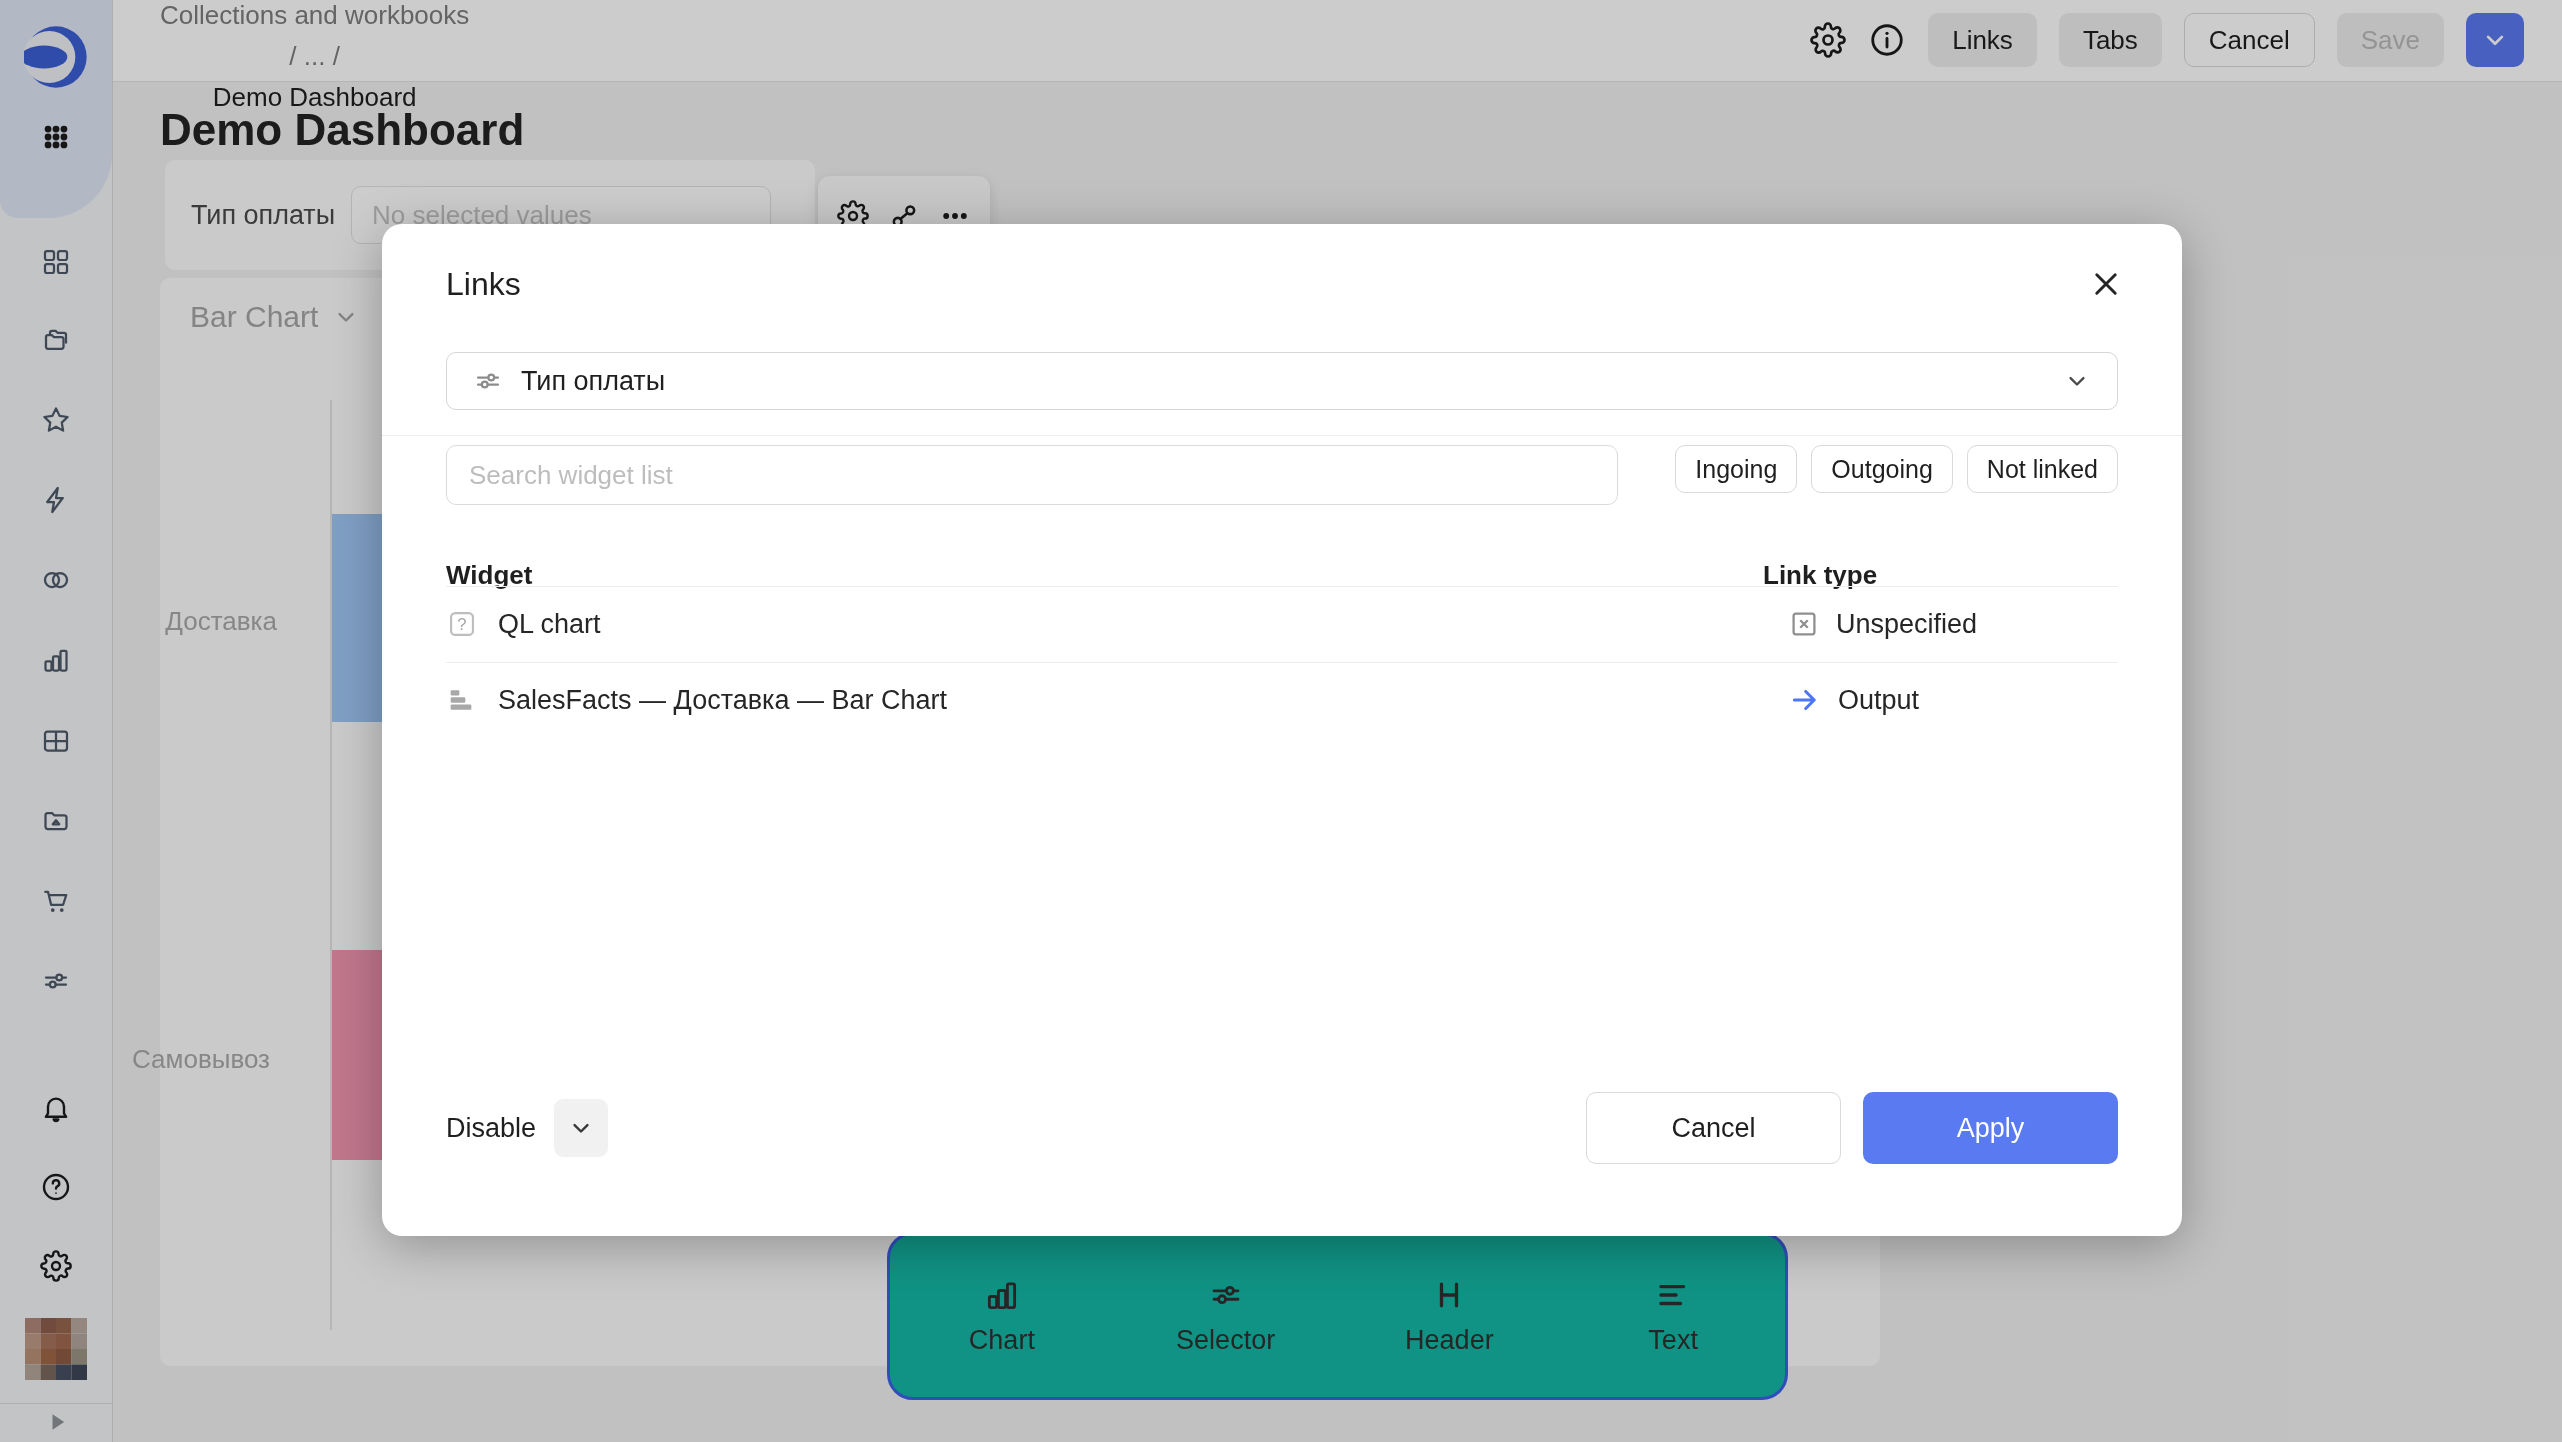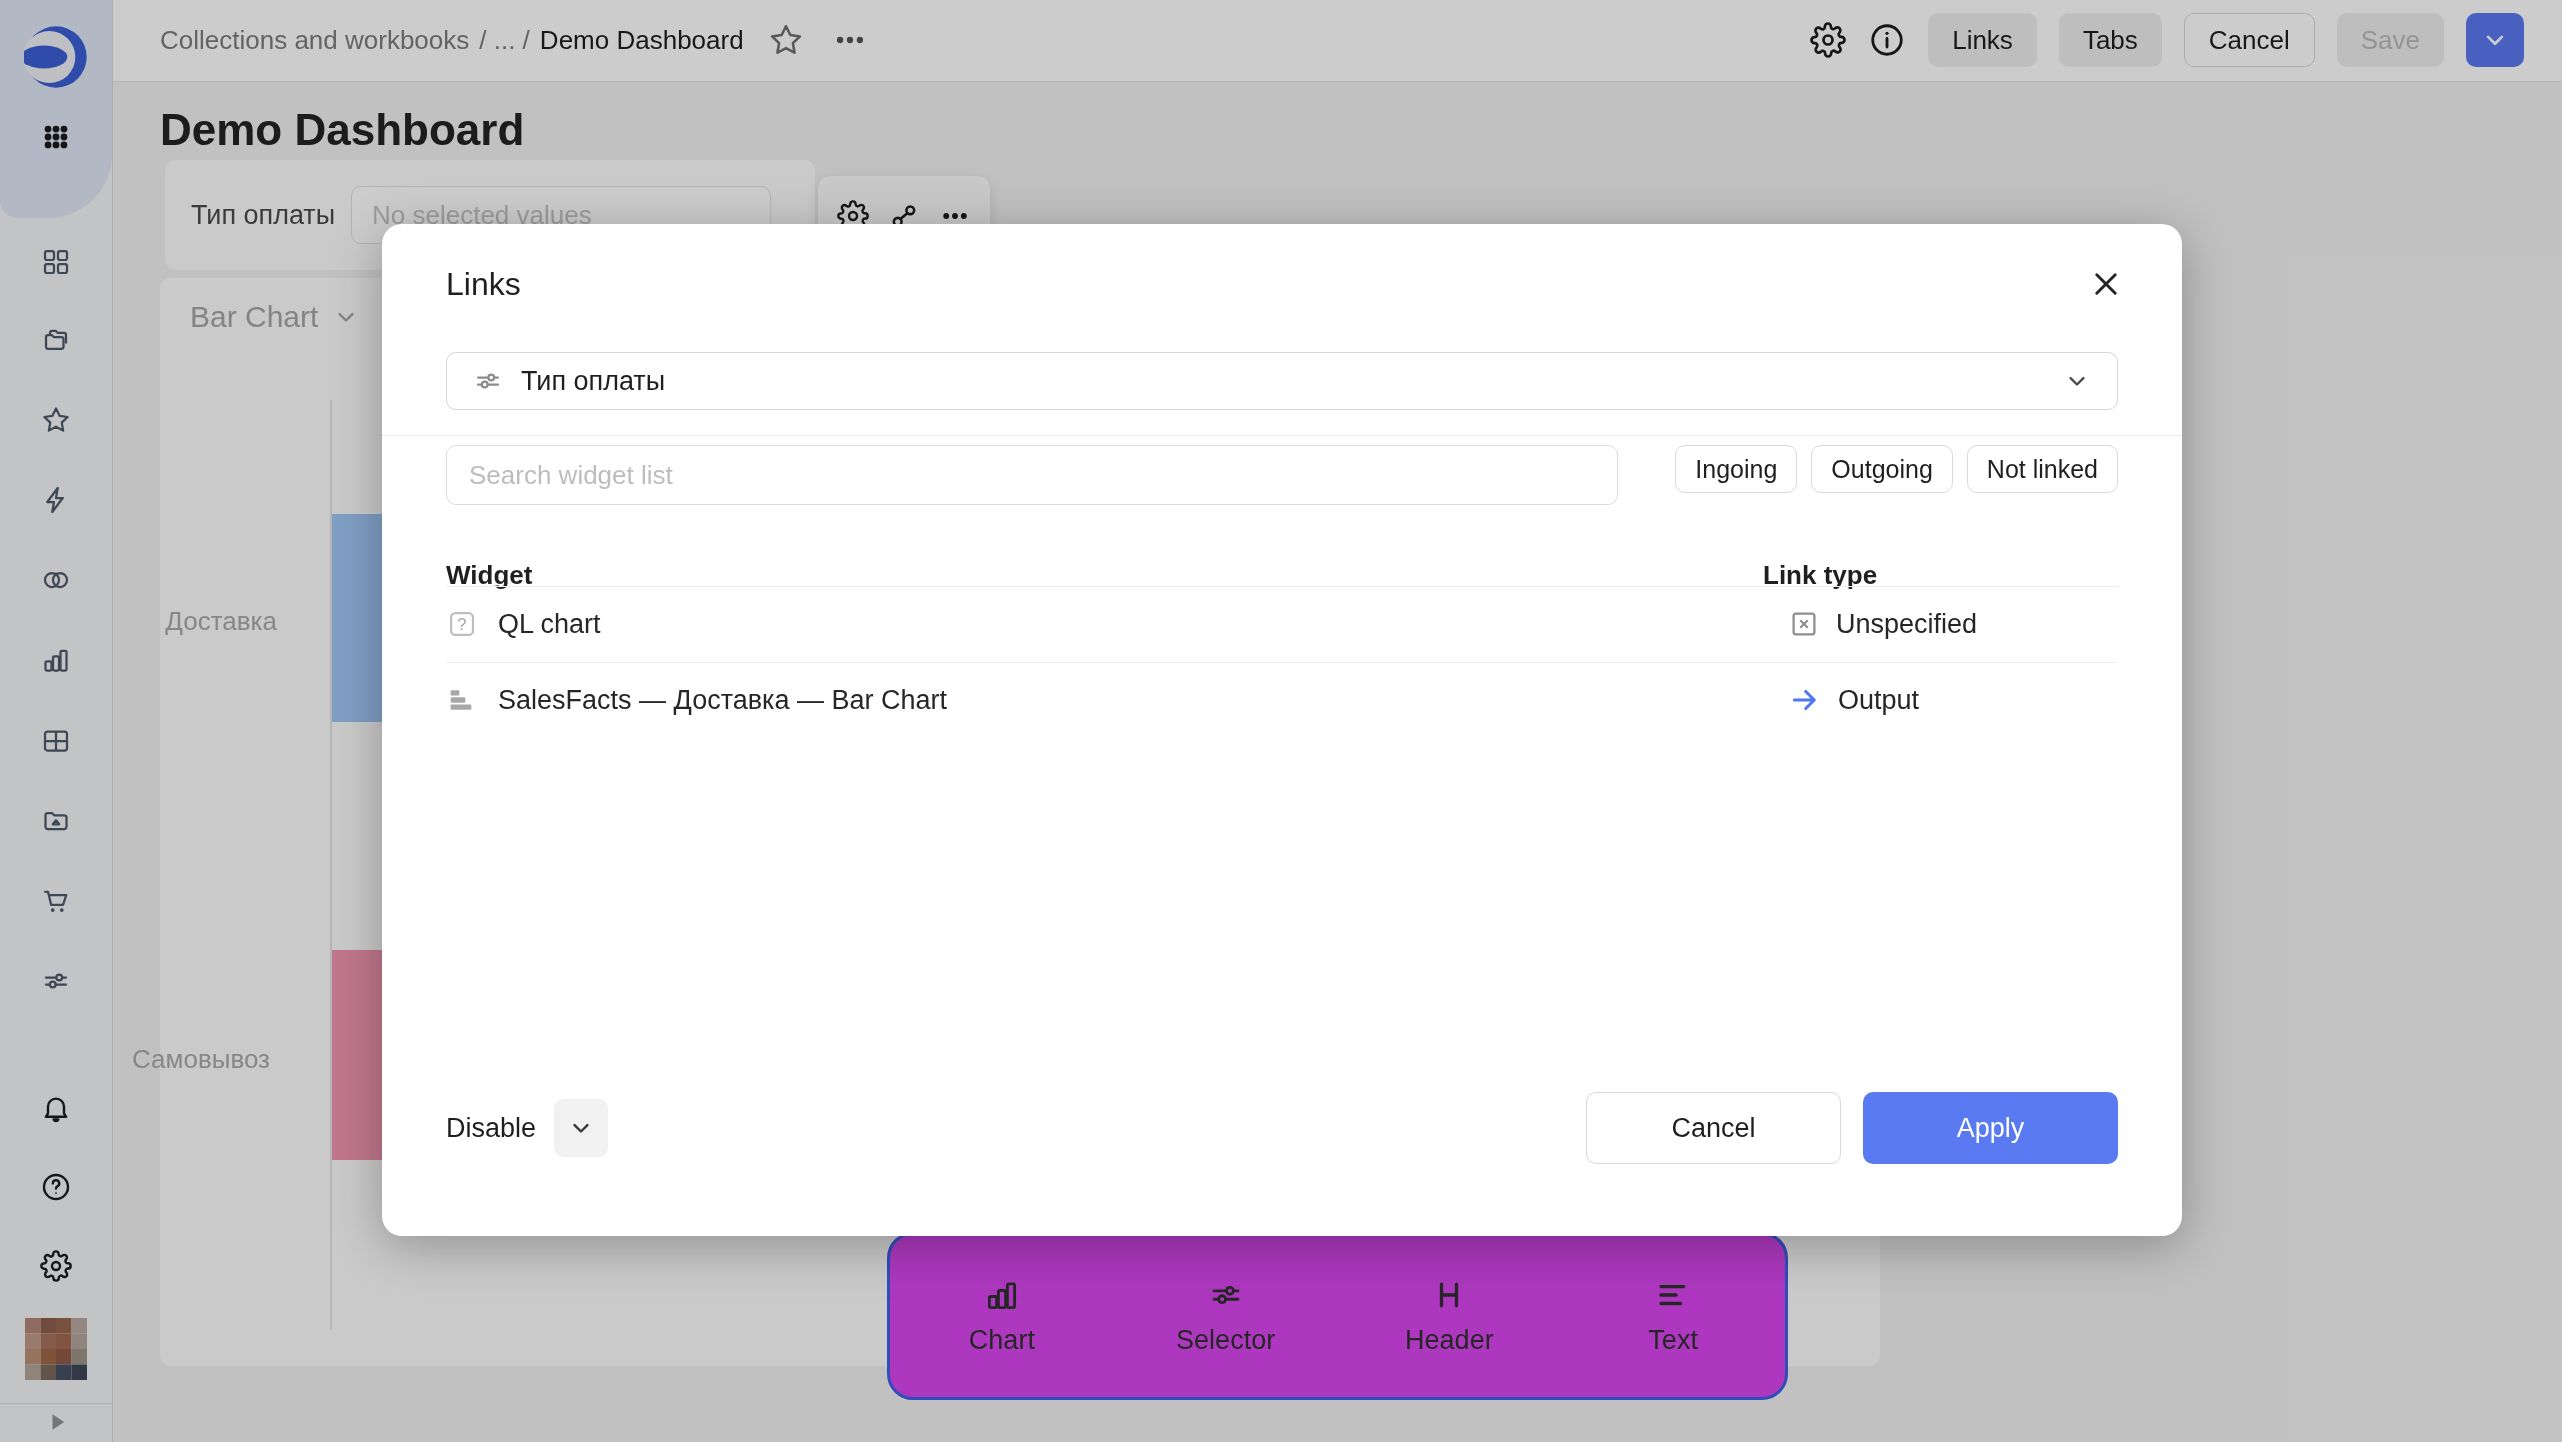--- a/index.html
+++ b/index.html
@@ -6,21 +6,21 @@
   .screen{position:relative;width:2562px;height:1442px;overflow:hidden;
     font-family:"Liberation Sans","DejaVu Sans",sans-serif;background:#f2f2f2;color:#262626;}
   svg{display:block;}
   
   .sidebar{position:absolute;left:0;top:0;width:112px;height:1442px;background:#f4f5f7;border-right:1px solid #d9dade;z-index:5;}
   .sidebar-top{position:absolute;left:0;top:0;width:112px;height:218px;background:#dfe6f6;border-radius:0 0 64px 18px;}
   .nav-btn{position:absolute;left:0;width:112px;display:flex;justify-content:center;cursor:pointer;}
   .nav-ic{color:#4e5a6b;}
   
   .hdr{position:absolute;left:112px;top:0;width:2450px;height:81px;background:#ffffff;border-bottom:1px solid #e3e3e3;z-index:4;}
-  .crumb{position:absolute;left:48px;top:0;height:80px;display:flex;align-items:center;font-size:26px;color:#7d7d7d;gap:10px;}
+  .crumb{position:absolute;left:48px;top:0;height:80px;display:flex;align-items:center;font-size:26px;color:#7d7d7d;gap:10px;flex-direction:column;}
   .crumb .cur{color:#1f1f1f;font-weight:500;}
   .hdr-right{position:absolute;right:38px;top:0;height:80px;display:flex;align-items:center;gap:22px;}
   .btn{display:flex;align-items:center;justify-content:center;height:54px;border-radius:10px;font-size:26px;
     padding:0 24px;background:#eeeeee;border:none;cursor:pointer;color:#1f1f1f;white-space:nowrap;}
   .btn.outline{background:#fff;border:1px solid #d9d9d9;}
   .btn.disabled{color:#bababa;cursor:default;}
   .btn.primary{background:#5a7af2;color:#fff;}
   
   .page-title{position:absolute;left:160px;top:105px;font-size:44px;font-weight:bold;color:#232323;z-index:2;}
   .card{position:absolute;background:#fdfdfd;border-radius:10px;z-index:1;}
@@ -28,21 +28,21 @@
   .sel-input{position:absolute;left:186px;top:26px;width:420px;height:58px;border:1px solid #e1e1e1;border-radius:10px;
     font-size:26px;padding:0 20px;color:#1d4ed8;background:#fff;outline:none;box-sizing:border-box;}
   .sel-input::placeholder{color:#c4c4c4;}
   .wtoolbar{position:absolute;left:818px;top:176px;width:172px;height:80px;background:#fafafa;border-radius:12px;
     box-shadow:0 4px 14px rgba(0,0,0,.12);display:flex;align-items:center;justify-content:space-evenly;z-index:2;}
   .chart-title{position:absolute;left:30px;top:22px;display:flex;align-items:center;gap:14px;font-size:30px;color:#a5a5a5;cursor:pointer;}
   .axis{position:absolute;left:170px;top:122px;width:2px;height:930px;background:#e4e4e4;}
   .cat{position:absolute;font-size:26px;color:#a9a9a9;width:150px;text-align:right;}
   .bar{position:absolute;left:172px;width:200px;}
   
-  .editpanel{position:absolute;left:887px;top:1232px;width:901px;height:168px;background:#d946ef;border:3px solid #3c61ea;
+  .editpanel{position:absolute;left:887px;top:1232px;width:901px;height:168px;background:#14b8a6;border:3px solid #3c61ea;
     border-radius:26px;box-sizing:border-box;display:grid;grid-template-columns:1fr 1fr 1fr 1fr;z-index:2;}
   .ep-item{display:flex;flex-direction:column;align-items:center;justify-content:center;gap:12px;cursor:pointer;color:#303030;}
   .ep-item .lbl{font-size:27px;}
   
   .dim{position:absolute;inset:0;background:rgba(0,0,0,0.20);z-index:50;}
   .modal{position:absolute;left:382px;top:224px;width:1800px;height:1012px;background:#fff;border-radius:20px;
     box-shadow:0 10px 50px rgba(0,0,0,.28);z-index:100;}
   .m-title{position:absolute;left:64px;top:42px;font-size:32px;font-weight:500;color:#1f1f1f;}
   .m-close{position:absolute;right:54px;top:38px;width:44px;height:44px;display:flex;align-items:center;justify-content:center;cursor:pointer;border-radius:8px;}
   .m-select{position:absolute;left:64px;right:64px;top:128px;height:58px;border:1px solid #d6d6d6;border-radius:10px;

